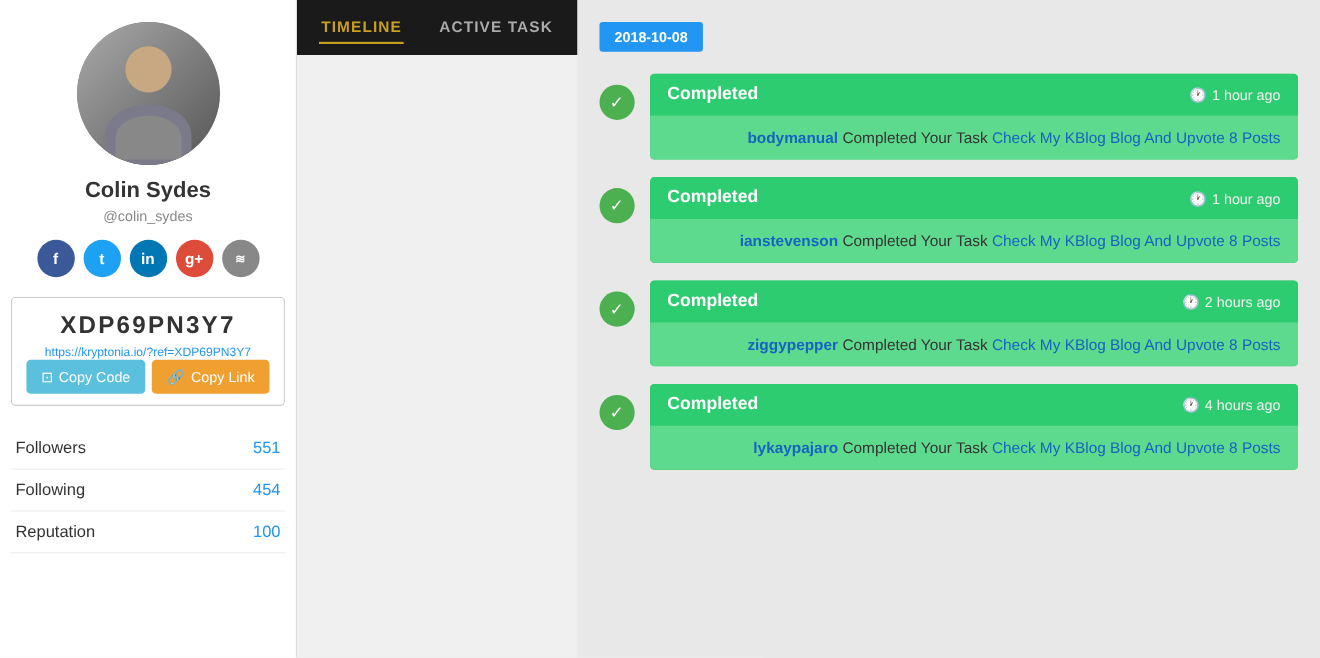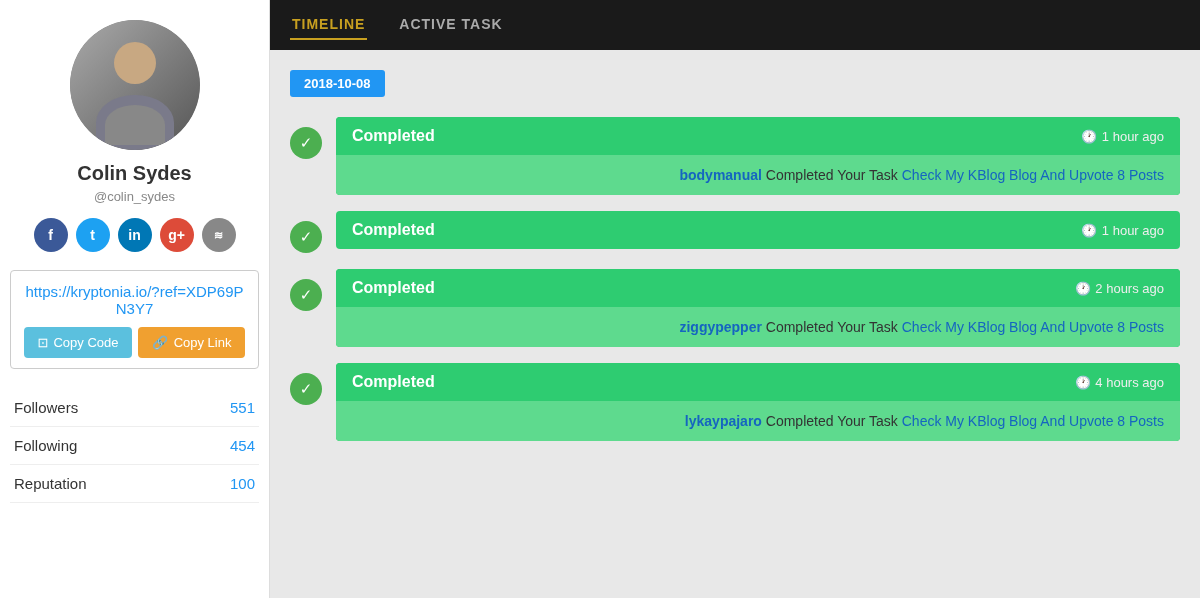--- a/index.html
+++ b/index.html
@@ -109,23 +109,23 @@
       text-align: center;
     }
     .referral-code {
       font-size: 22px;
       font-weight: bold;
       letter-spacing: 2px;
       color: #333;
       margin-bottom: 6px;
     }
     .referral-link {
-      font-size: 15px;
+      font-size: 11px;
       color: #2196f3;
-      margin-bottom: 10px;
+      margin-bottom: 0;
       word-break: break-all;
     }
     .referral-buttons {
       display: flex;
       gap: 6px;
       justify-content: center;
     }
     .btn-copy-code {
       background: #5bc0de;
       color: #fff;
@@ -159,21 +159,21 @@
       border-bottom: 1px solid #eee;
       font-size: 15px;
     }
     .stat-label { color: #333; text-align: center; }
     .stat-value { color: #2196f3; font-weight: normal; margin-left: 44px; }
 
     
     #main {
       flex: 1;
       display: flex;
-      flex-direction: column;
+      flex-direction: row;
       overflow: hidden;
     }
 
     
     .tabs-bar {
       background: #1a1a1a;
       display: flex;
       align-items: center;
       height: 50px;
       padding: 0 20px;
@@ -298,20 +298,21 @@
 
   <div class="social-icons">
     <div class="social-icon si-fb">f</div>
     <div class="social-icon si-tw">t</div>
     <div class="social-icon si-li">in</div>
     <div class="social-icon si-gp">g+</div>
     <div class="social-icon si-st">≋</div>
   </div>
 
   <div class="referral-box">
+    <div class="referral-code">XDP69PN3Y7</div>
     <div class="referral-link">https://kryptonia.io/?ref=XDP69PN3Y7</div>
     <div class="referral-buttons">
       <button class="btn-copy-code">
         <span>⊡</span>
         <span>Copy Code</span>
       </button>
       <button class="btn-copy-link">
         <span>🔗</span>
         <span>Copy Link</span>
       </button>
@@ -365,20 +366,25 @@
         <div class="timeline-item">
       <div class="timeline-dot">✓</div>
       <div class="timeline-card">
         <div class="card-header">
           <span class="card-status">Completed</span>
           <span class="card-time">
             <span>🕐</span>
             1 hour ago
           </span>
         </div>
+        <div class="card-body">
+          <a class="card-user-link" href="#">ianstevenson</a>
+          <span> Completed Your Task </span>
+          <a class="card-task-link" href="#">Check My KBlog Blog And Upvote 8 Posts</a>
+        </div>
       </div>
     </div>
         <div class="timeline-item">
       <div class="timeline-dot">✓</div>
       <div class="timeline-card">
         <div class="card-header">
           <span class="card-status">Completed</span>
           <span class="card-time">
             <span>🕐</span>
             2 hours ago

